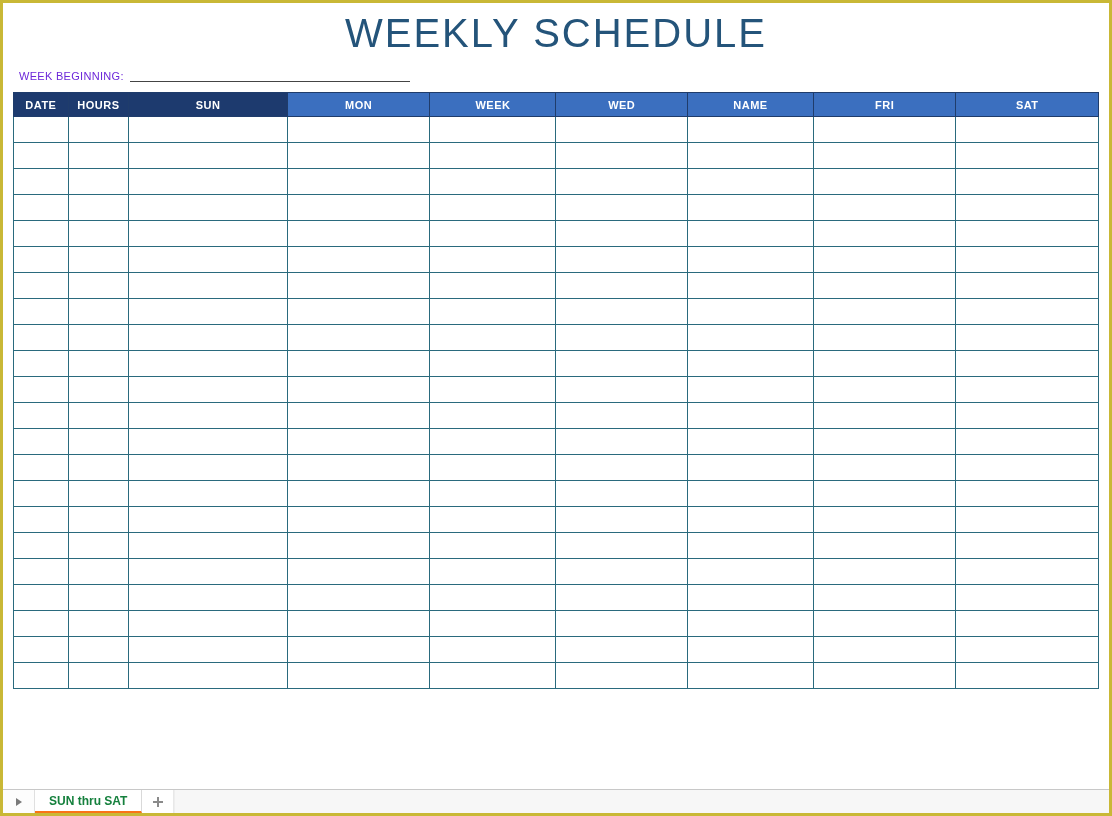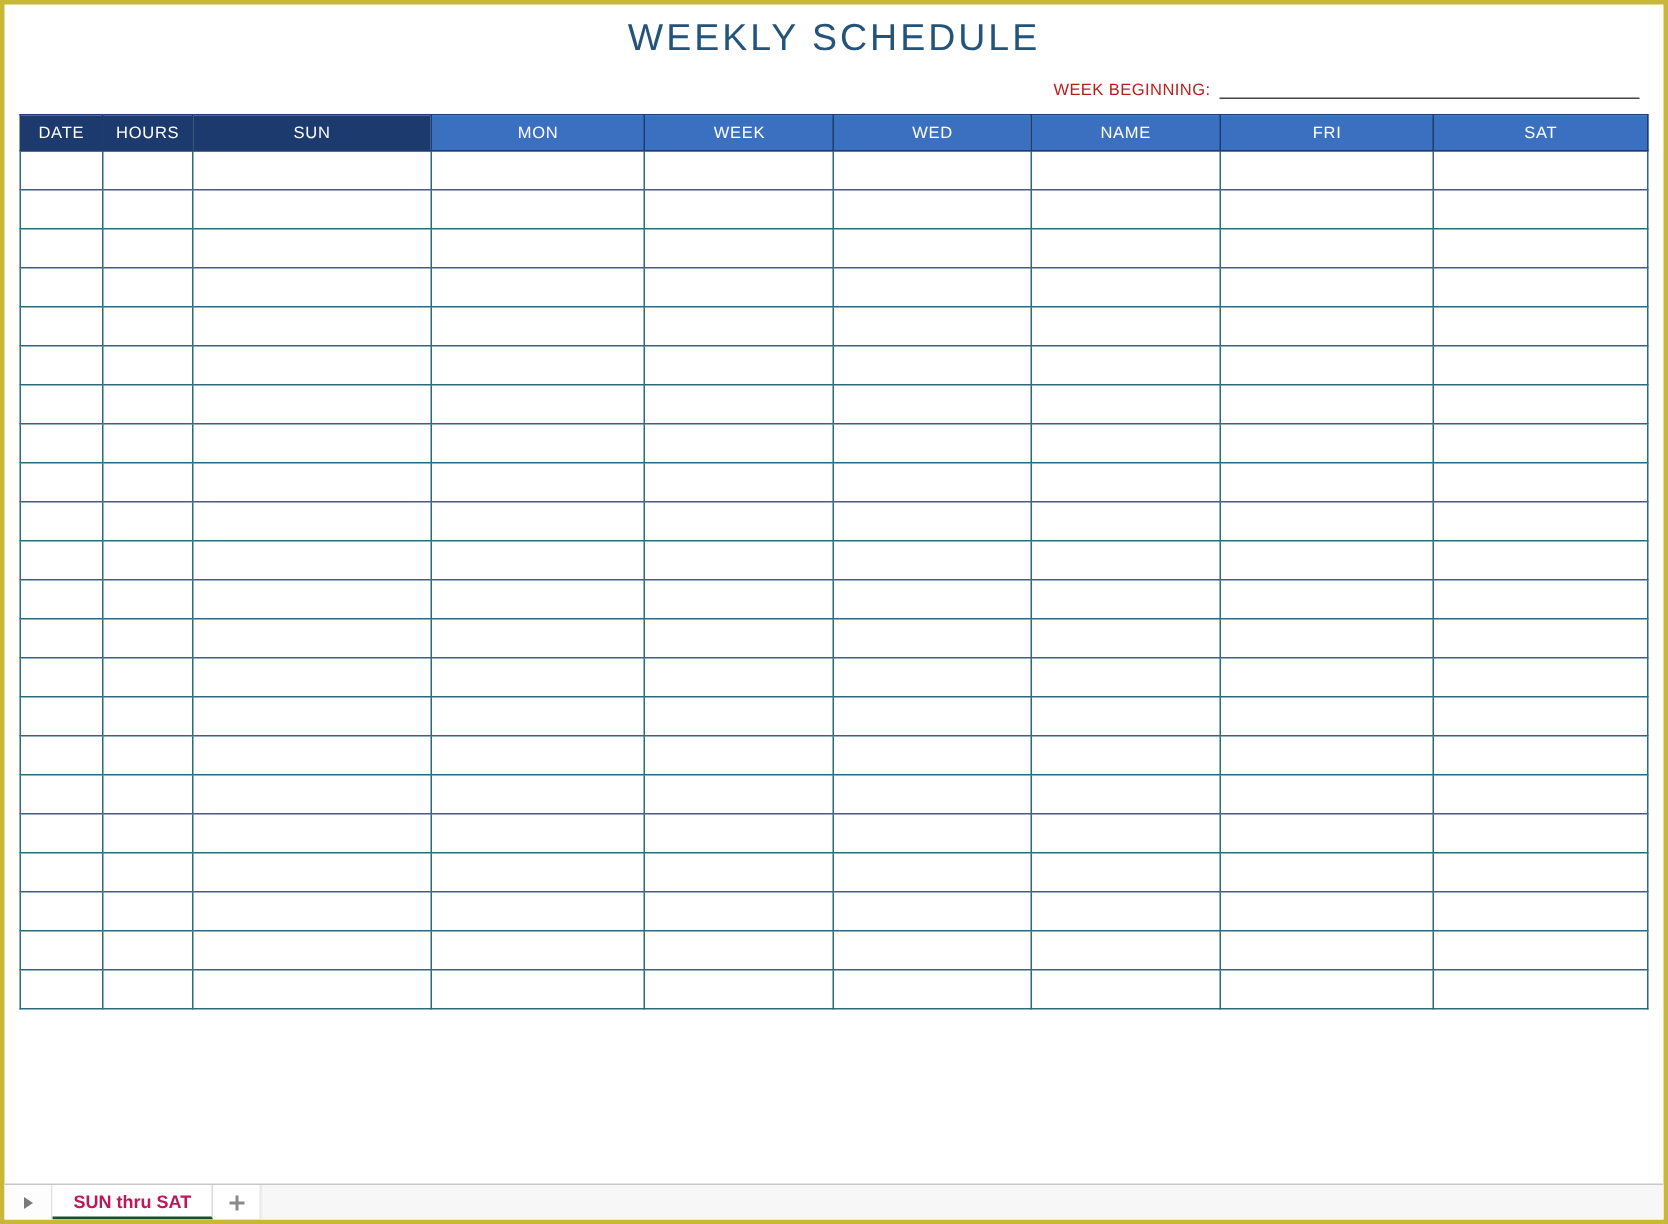--- a/index.html
+++ b/index.html
@@ -12,37 +12,36 @@
       position: relative;
       overflow: hidden;
     }
 
     .page {
       padding: 8px 10px 0 10px;
     }
 
     .title {
       text-align: center;
-      font-size: 25px;
+      font-size: 40px;
       font-weight: 400;
       letter-spacing: 2px;
       color: #24547a;
       margin-bottom: 14px;
       font-family: "Arial Narrow", Arial, sans-serif;
     }
 
     .meta-row {
       display: flex;
       justify-content: space-between;
       align-items: flex-end;
       font-size: 12px;
-      color: #b91c1c;
+      color: #6d28d9;
       margin-bottom: 10px;
       padding: 0 6px;
-      flex-direction: column;
     }
     .meta-field {
       display: flex;
       align-items: flex-end;
       gap: 6px;
     }
     .meta-label {
       white-space: nowrap;
       font-size: 11px;
       letter-spacing: 0.3px;
@@ -62,21 +61,21 @@
     }
     table.schedule th,
     table.schedule td {
       border: 1px solid #2a6a7d;
       height: 26px;
       font-size: 11px;
     }
     table.schedule th {
       background: #3b6fbf;
       color: #fff;
-      font-weight: 400;
+      font-weight: 700;
       text-align: center;
       letter-spacing: 0.5px;
       height: 24px;
       border: 1px solid #1f3c6b;
     }
     table.schedule th.dark {
       background: #1d3a6e;
     }
 
     col.date  { width: 5%; }
@@ -108,24 +107,24 @@
       color: #7a7a7a;
       border-right: 1px solid #e0e0e0;
       background: #fdfdfd;
     }
     .tab-arrow svg { width: 10px; height: 10px; }
     .tab-active {
       padding: 0 14px;
       display: flex;
       align-items: center;
       background: #fff;
-      color: #be185d;
+      color: #15803d;
       font-weight: 700;
       border-right: 1px solid #d9d9d9;
-      border-bottom: 2px solid #14532d;
+      border-bottom: 2px solid #f97316;
       position: relative;
       top: 0;
     }
     .tab-add {
       width: 32px;
       display: flex;
       align-items: center;
       justify-content: center;
       color: #8a8a8a;
       border-right: 1px solid #e8e8e8;

